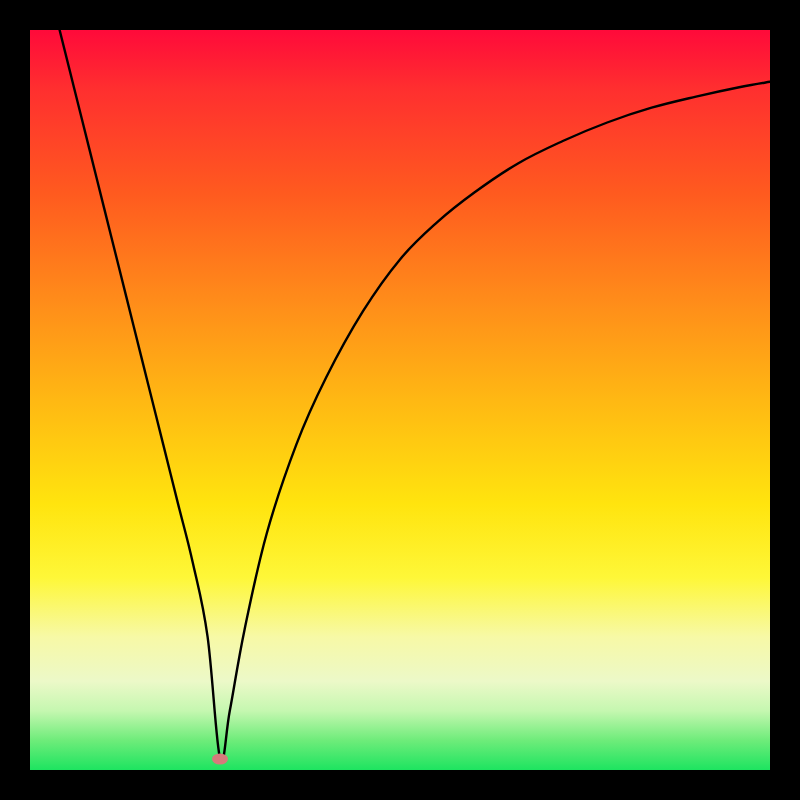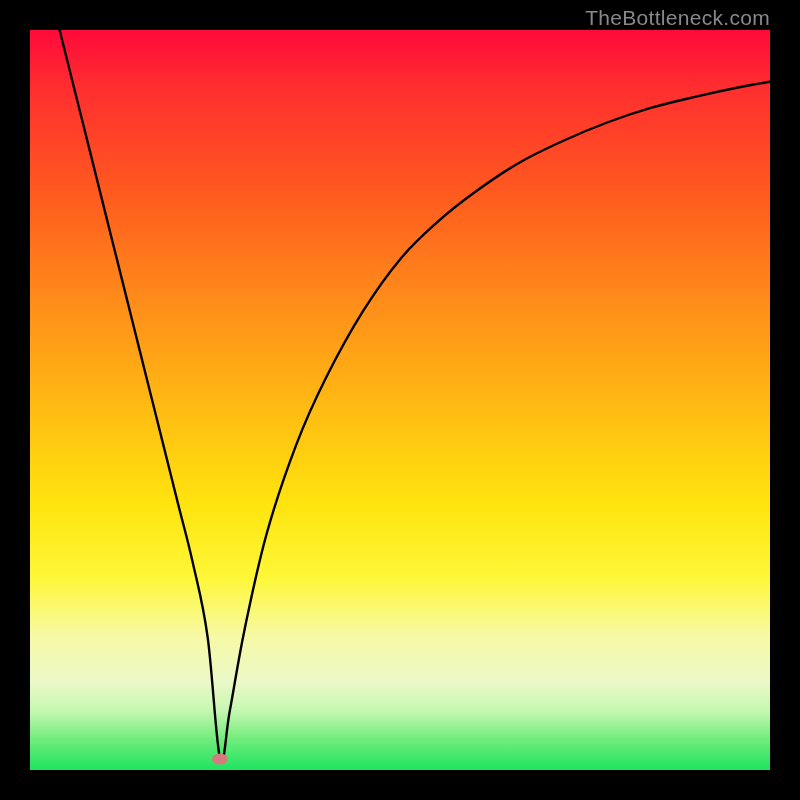--- a/index.html
+++ b/index.html
@@ -62,21 +62,20 @@
     border-radius: 50%;
     background: #d67b7b;
     transform: translate(-50%, -50%);
   }
 </style>
 </head>
 <body>
 
 <div class="frame">
 
-  <div class="watermark">TheBottleneck.com</div>
 
   <div class="plot-area">
     <svg class="curve" viewBox="0 0 740 740" preserveAspectRatio="none">
       <path fill="none" stroke="#000" stroke-width="2.4" stroke-linejoin="round" stroke-linecap="round" d="M 29.60 0.00 C 32.26 10.66, 39.07 37.89, 44.40 59.20 C 49.73 80.51, 53.87 97.09, 59.20 118.40 C 64.53 139.71, 68.67 156.29, 74.00 177.60 C 79.33 198.91, 83.47 215.49, 88.80 236.80 C 94.13 258.11, 98.27 274.69, 103.60 296.00 C 108.93 317.31, 113.07 333.89, 118.40 355.20 C 123.73 376.51, 127.87 393.09, 133.20 414.40 C 138.53 435.71, 142.67 452.29, 148.00 473.60 C 153.33 494.91, 157.47 508.82, 162.80 532.80 C 168.13 556.78, 172.67 571.50, 177.60 606.80 C 182.53 642.10, 186.18 715.58, 190.18 728.90 C 194.18 742.22, 195.40 704.11, 199.80 680.80 C 204.20 657.49, 207.94 631.37, 214.60 599.40 C 221.26 567.43, 227.48 536.50, 236.80 503.20 C 246.12 469.90, 255.74 442.37, 266.40 414.40 C 277.06 386.43, 284.01 371.78, 296.00 347.80 C 307.99 323.82, 319.68 302.51, 333.00 281.20 C 346.32 259.89, 356.68 245.38, 370.00 229.40 C 383.32 213.42, 393.68 204.39, 407.00 192.40 C 420.32 180.41, 429.35 173.46, 444.00 162.80 C 458.65 152.14, 472.42 142.52, 488.40 133.20 C 504.38 123.88, 516.82 118.33, 532.80 111.00 C 548.78 103.67, 561.22 98.49, 577.20 92.50 C 593.18 86.51, 605.62 82.36, 621.60 77.70 C 637.58 73.04, 650.02 70.33, 666.00 66.60 C 681.98 62.87, 697.08 59.64, 710.40 56.98 C 723.72 54.32, 734.67 52.73, 740.00 51.80"></path>
     </svg>
     <div class="marker" style="left: 190.18px; top: 728.9px;"></div>
   </div>
 
 </div>
 

